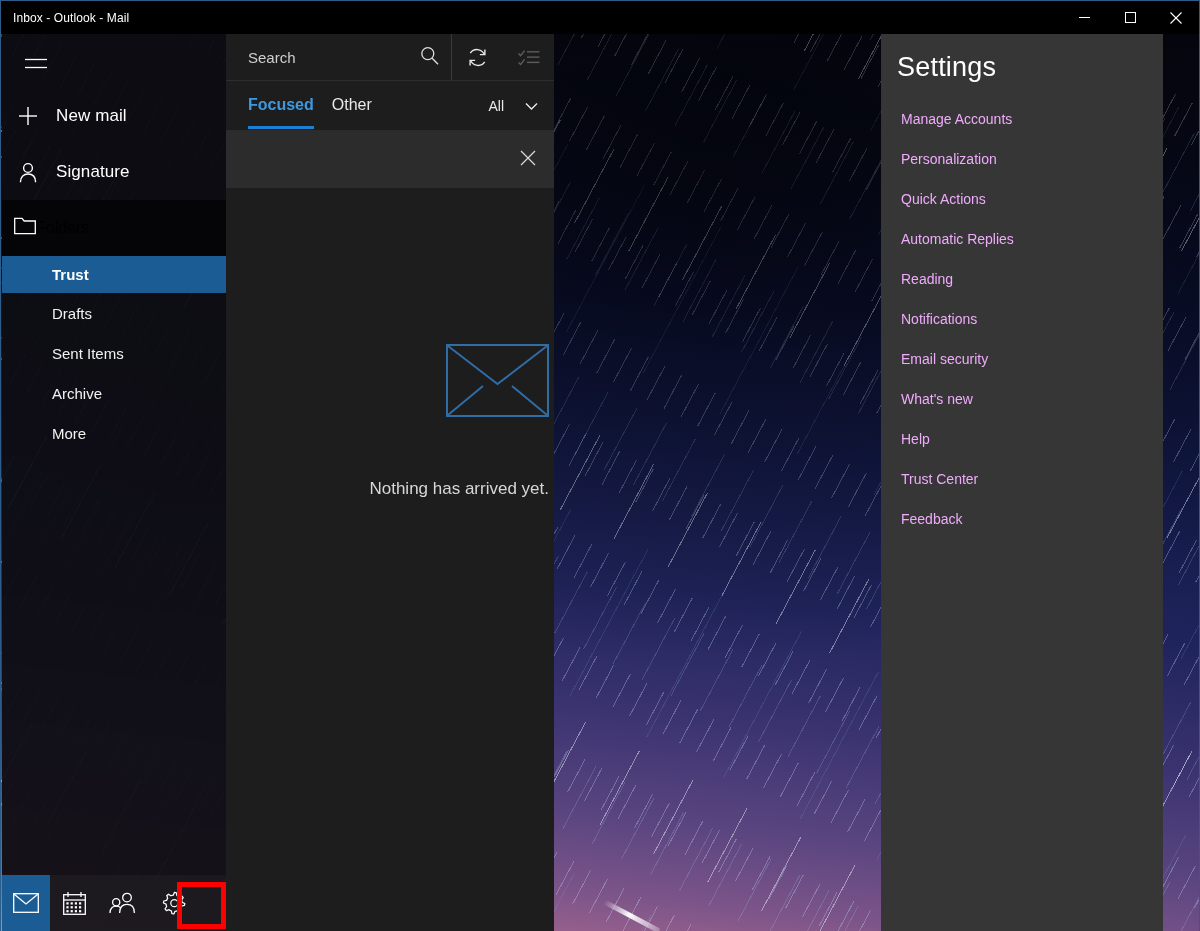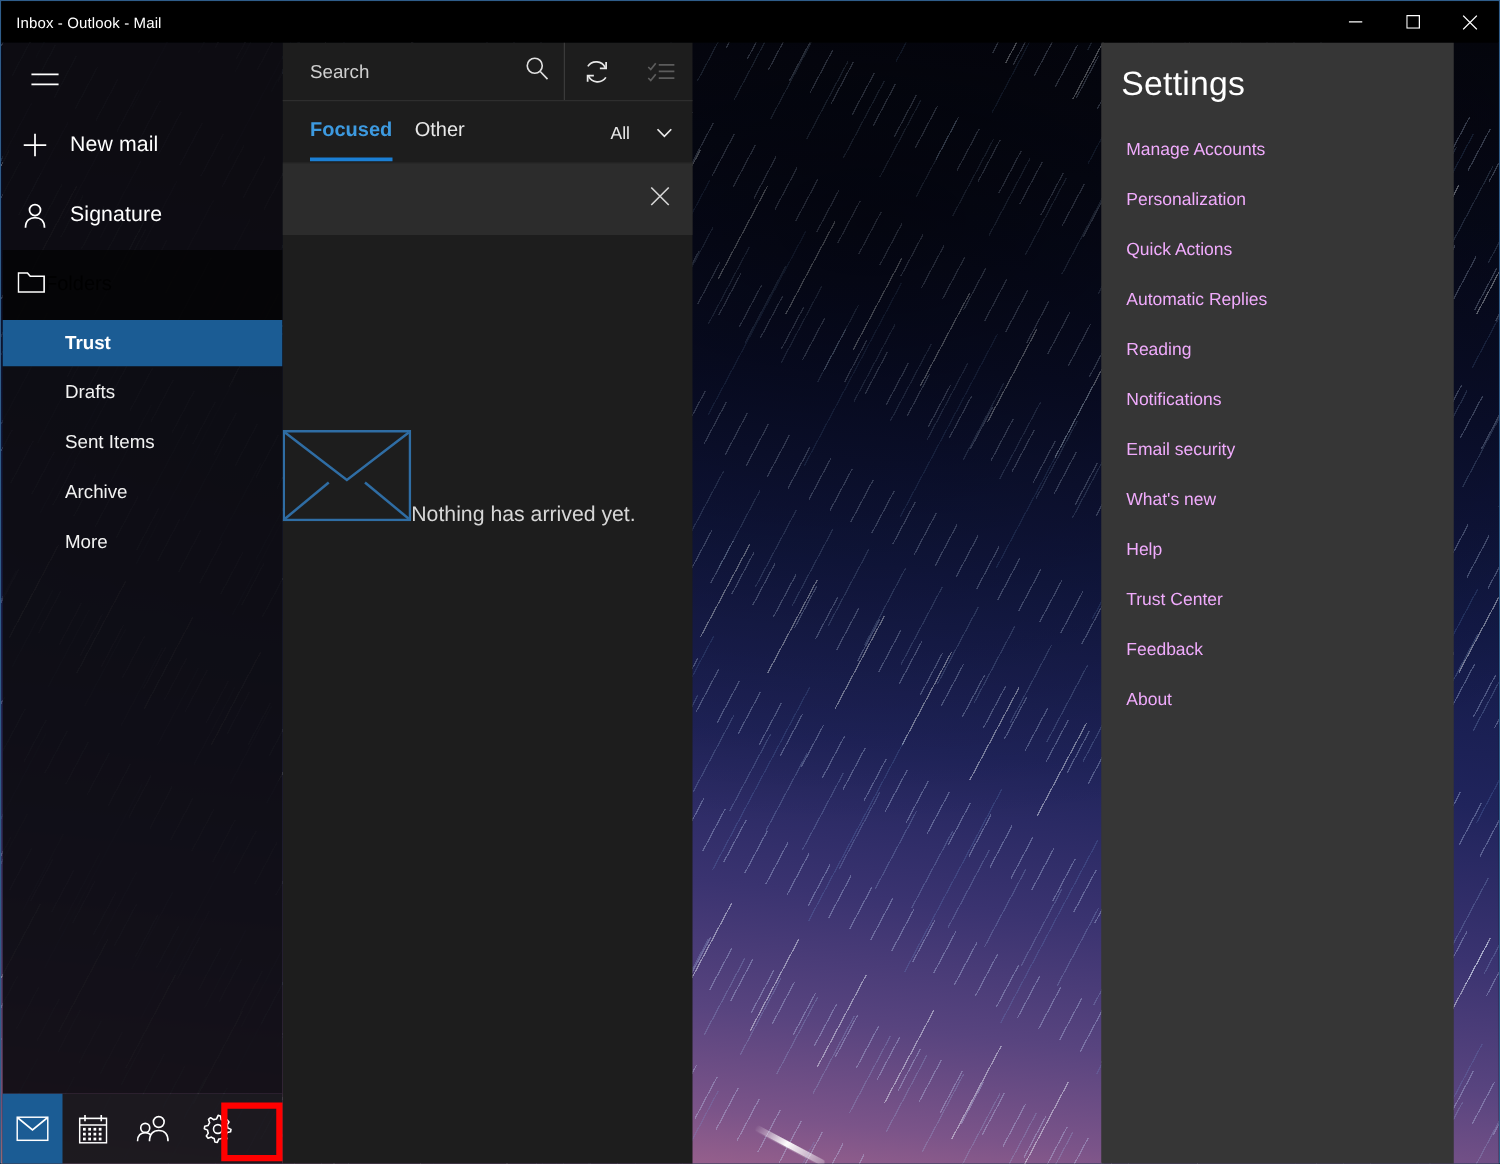--- a/index.html
+++ b/index.html
@@ -264,21 +264,21 @@
 
   .banner {
     height:57px; background:#2c2c2c;
     display:flex; align-items:center; justify-content:flex-end;
     padding-right:18px;
   }
   .banner-close { color:#d8d8d8; }
 
   .empty-state {
     position:absolute; left:0; right:5px; top:310px;
-    display:flex; flex-direction:row; align-items:center;
+    display:flex; flex-direction:column; align-items:flex-end;
   }
   .empty-env { margin-bottom:58px; }
   .empty-text { font-size:17px; color:#d7d7d7; }
 
   
   .settings {
     position:absolute; left:880px; top:33px; width:282px; height:897px;
     background:#363636;
     z-index:40;
   }
@@ -550,19 +550,16 @@
       </div>
       <div class="settings-item">
         <span class="txt">Help</span>
       </div>
       <div class="settings-item">
         <span class="txt">Trust Center</span>
       </div>
       <div class="settings-item">
         <span class="txt">Feedback</span>
       </div>
-      <div class="settings-item">
-        <span class="txt">About</span>
-      </div>
     </div>
   </div>
 
 </div>
 
 </body></html>

